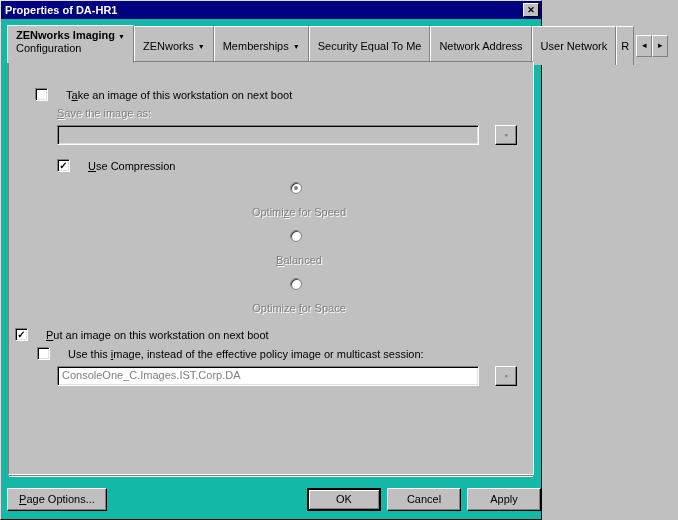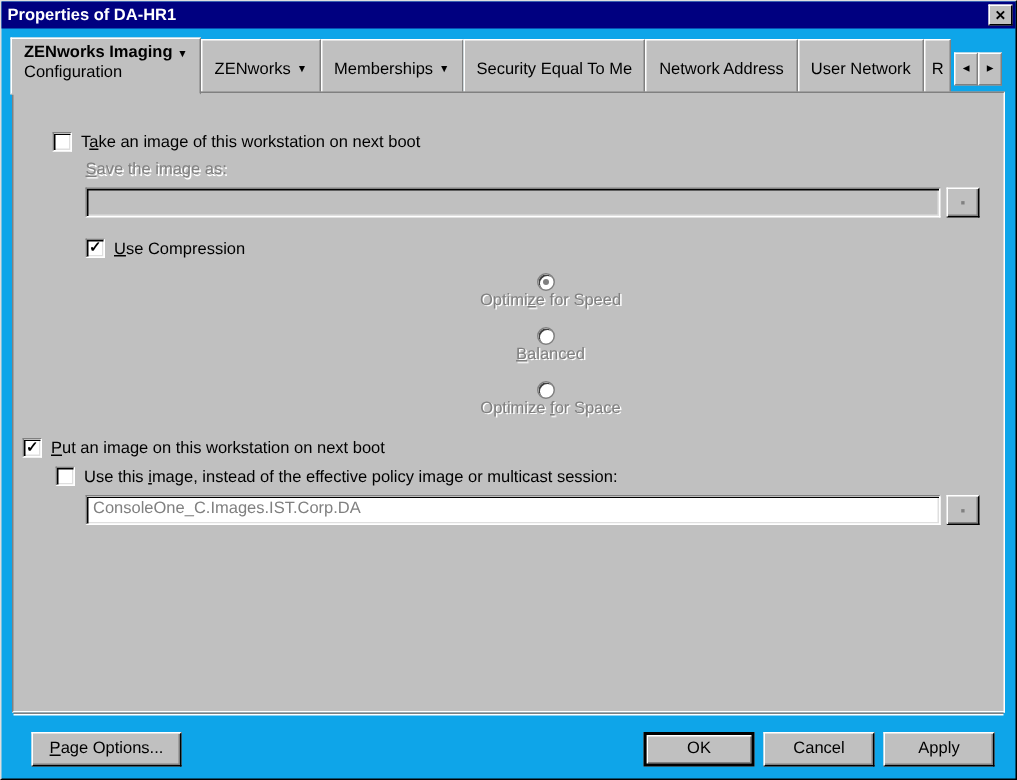--- a/index.html
+++ b/index.html
@@ -6,23 +6,23 @@
   body {
     margin: 0;
     font-family: "Tahoma", "MS Sans Serif", sans-serif;
     font-size: 11px;
     background: #c0c0c0;
     width: 678px;
     height: 520px;
     overflow: hidden;
   }
   .window {
-    width: 678px;
+    width: 542px;
     height: 520px;
-    background: #0ea5e9;
+    background: #14b8a6;
     border: 1px solid #000;
     border-top-color: #dfdfdf;
     border-left-color: #dfdfdf;
     position: relative;
   }
   .titlebar {
     background: #000080;
     color: #fff;
     height: 18px;
     display: flex;
@@ -98,21 +98,21 @@
     position:relative; top:1px;
   }
   .panel {
     position: absolute;
     left: 7px; right: 7px; top: 60px; bottom: 44px;
     border: 1px solid #fff;
     border-top-color:#808080; border-left-color:#808080;
     background:#c0c0c0;
     padding: 20px 16px 16px 26px;
   }
-  .row { display:flex; align-items:center; margin: 6px 0; }
+  .row { display:flex; align-items:center; margin: 6px 0; gap: 12px; }
   .indent1 { margin-left: 22px; }
   .indent2 { margin-left: 46px; flex-direction: column; }
   .checkbox {
     width:13px; height:13px;
     background:#fff;
     border:1px solid #808080;
     border-right-color:#fff; border-bottom-color:#fff;
     box-shadow: inset 1px 1px 0 #000, inset -1px -1px 0 #dfdfdf;
     display:inline-flex; align-items:center; justify-content:center;
     font-size:10px;
@@ -155,21 +155,21 @@
     display:flex; align-items:center; justify-content:center;
     font-size:9px;
   }
   .browse-btn.disabled { color:#808080; }
   .bottom-bar {
     position:absolute;
     left:0; right:0; bottom:0;
     height:40px;
     display:flex;
     align-items:center;
-    padding: 0 14px;
+    padding: 0 0;
   }
   .bottom-bar .spacer { flex:1; }
   .btn3d {
     min-width:74px; height:23px;
     background:#c0c0c0;
     border:1px solid #000;
     border-top-color:#fff; border-left-color:#fff;
     box-shadow: inset -1px -1px 0 #808080;
     padding: 0 10px;
     margin-left:6px;

